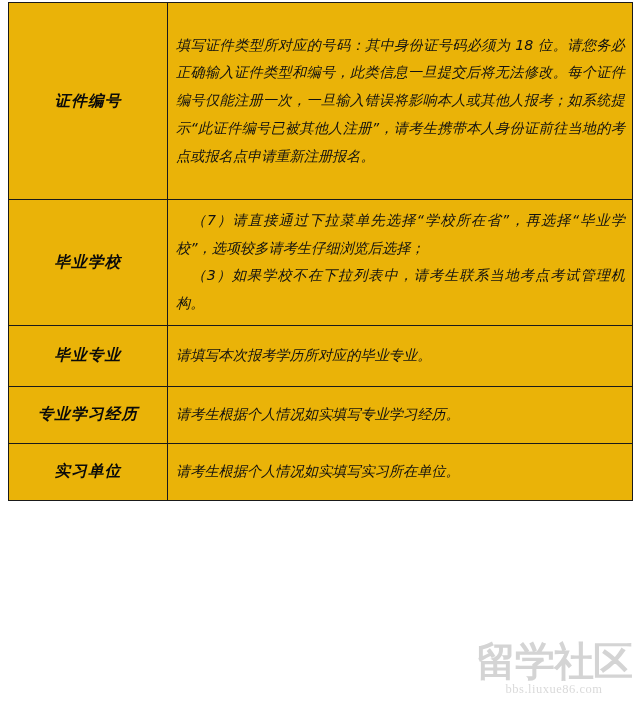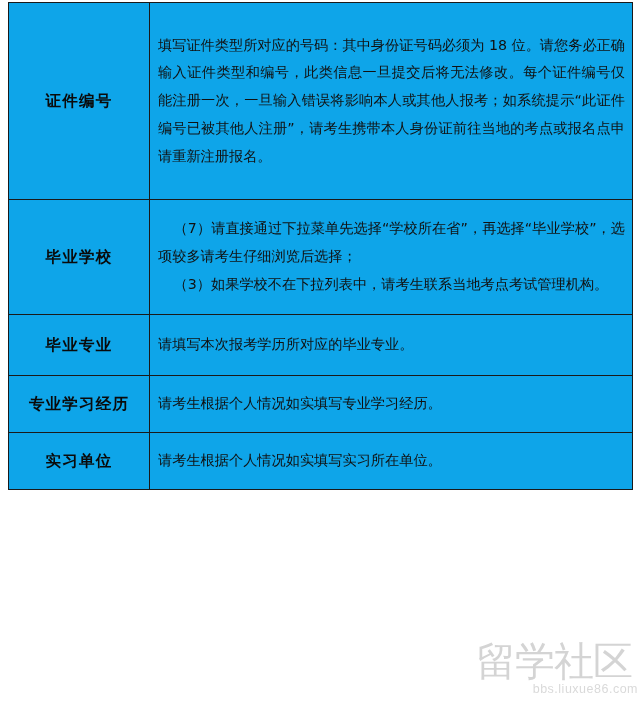--- a/index.html
+++ b/index.html
@@ -29,30 +29,31 @@
     top: 2px;
     width: 625px;
     border-collapse: collapse;
     table-layout: fixed;
     background: #fdfdfd;
   }
 
   #info-table td {
     border: 1px solid #1a1a1a;
     vertical-align: middle;
-    background: #0ea5e9;
+    background: #eab308;
+    font-style: italic;
   }
 
   td.label-cell {
     width: 140px;
     text-align: center;
     font-weight: bold;
     font-size: 15.5px;
     letter-spacing: 1.2px;
-    padding: 6px 0;
+    padding: 6px 9px;
     background: #f7f7f7;
     color: #0a0a0a;
   }
 
   td.desc-cell {
     padding: 7px 7px 7px 8px;
     font-size: 14.2px;
     line-height: 1.95;
     text-align: justify;
     text-justify: inter-ideograph;
@@ -88,34 +89,34 @@
     right: 4px;
     bottom: 8px;
     width: 168px;
     height: 62px;
     pointer-events: none;
     opacity: 0.42;
     user-select: none;
   }
   #watermark .wm-main {
     font-size: 40px;
-    font-weight: normal;
+    font-weight: bold;
     letter-spacing: -1px;
     line-height: 42px;
     color: #9a9a9a;
     text-align: center;
     font-family: "DejaVu Sans", "Liberation Sans", sans-serif;
   }
   #watermark .wm-sub {
     font-size: 12.5px;
     letter-spacing: 0.5px;
     line-height: 14px;
     color: #a6a6a6;
-    text-align: right;
-    font-family: Liberation Sans, sans-serif;
+    text-align: center;
+    font-family: Liberation Serif, serif;
   }
 </style>
 </head>
 <body>
 
 <div id="page">
 
   <table id="info-table">
     <tbody>
 

